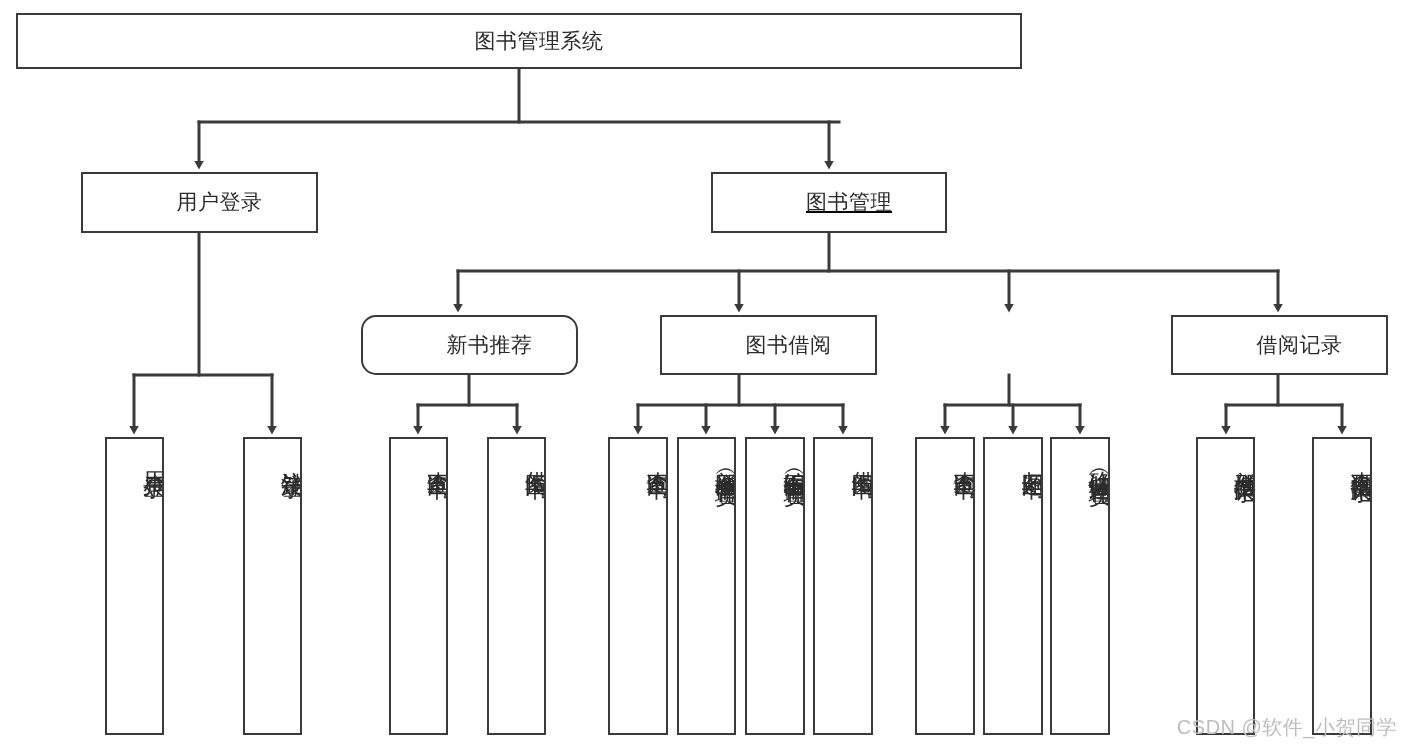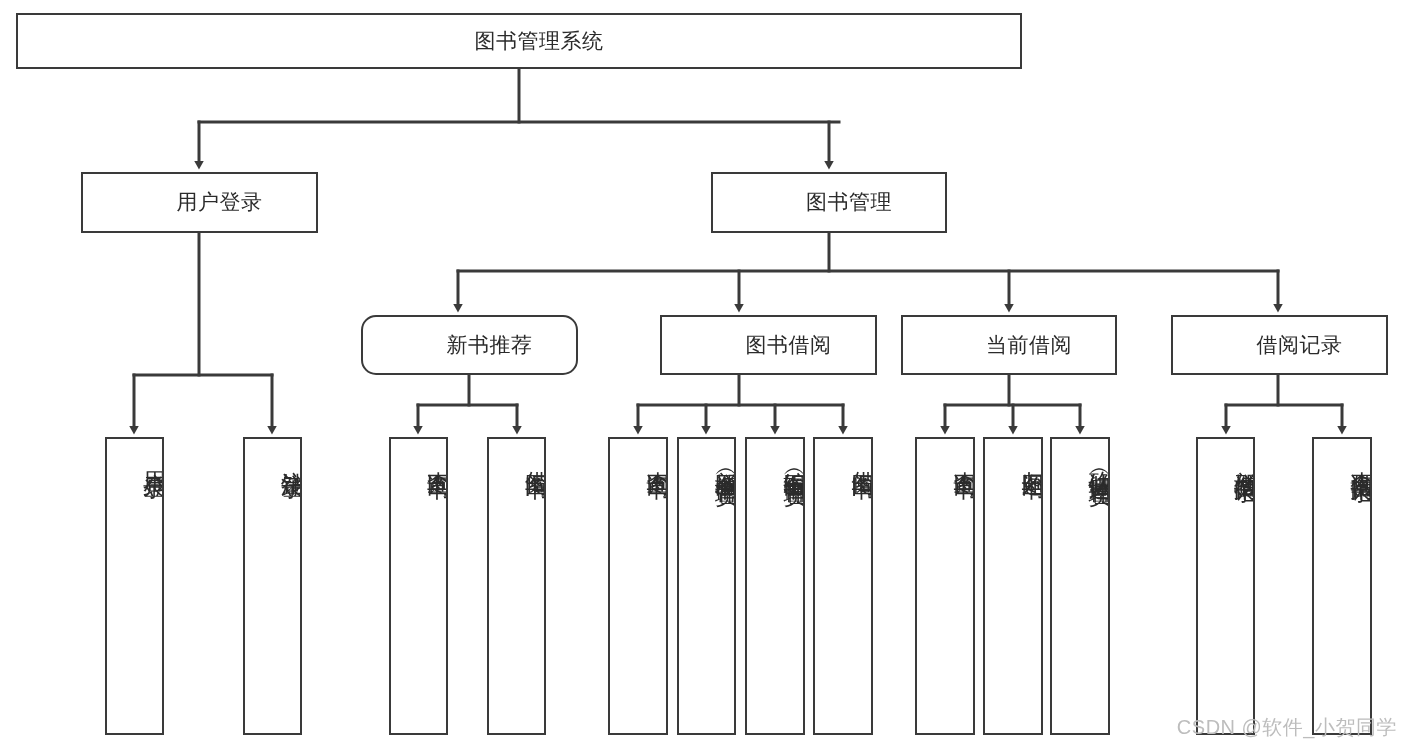--- a/index.html
+++ b/index.html
@@ -123,35 +123,32 @@
   </svg>
 
   <div class="node-box node-horizontal" style="left:16px; top:13px; width:1006px; height:56px;">
     <span class="node-label">图书管理系统</span>
   </div>
 
   <div class="node-box node-horizontal" style="left:81px; top:172px; width:237px; height:61px;">
     <span class="node-label">用户登录</span>
   </div>
 
-  <div class="node-box node-horizontal" style="left:711px; top:172px; width:236px; height:61px;">
+  <div class="node-box node-horizontal" style="left:711px; top:172px; width:236px; height:61px;text-decoration:underline;">
     <span class="node-label">图书管理</span>
   </div>
 
   <div class="node-box node-horizontal" style="left:361px; top:315px; width:217px; height:60px;border-radius:15px;">
     <span class="node-label">新书推荐</span>
   </div>
 
   <div class="node-box node-horizontal" style="left:631px; top:315px; width:217px; height:60px;margin-left:29px;">
     <span class="node-label">图书借阅</span>
   </div>
 
-  <div class="node-box node-horizontal" style="left:901px; top:315px; width:216px; height:60px;">
-    <span class="node-label">当前借阅</span>
-  </div>
 
   <div class="node-box node-horizontal" style="left:1171px; top:315px; width:217px; height:60px;">
     <span class="node-label">借阅记录</span>
   </div>
 
   <div class="node-box node-vertical" style="left:105px; top:437px; width:59px; height:298px;">
     <span class="node-label">用户登录</span>
   </div>
 
   <div class="node-box node-vertical" style="left:243px; top:437px; width:59px; height:298px;">

